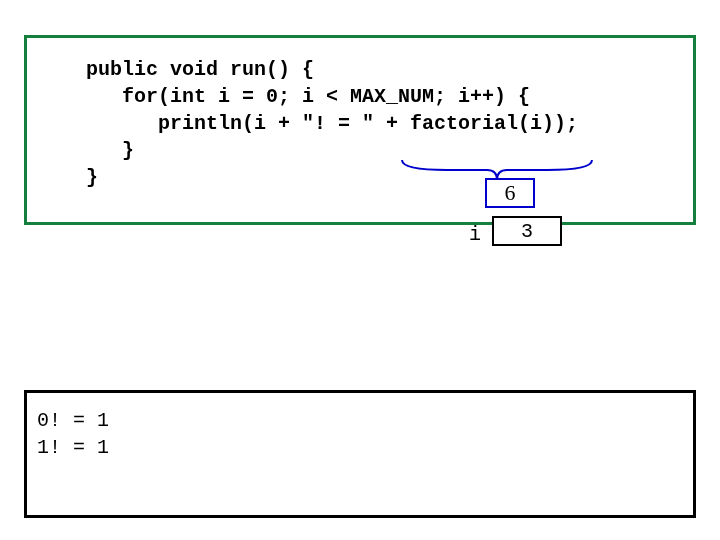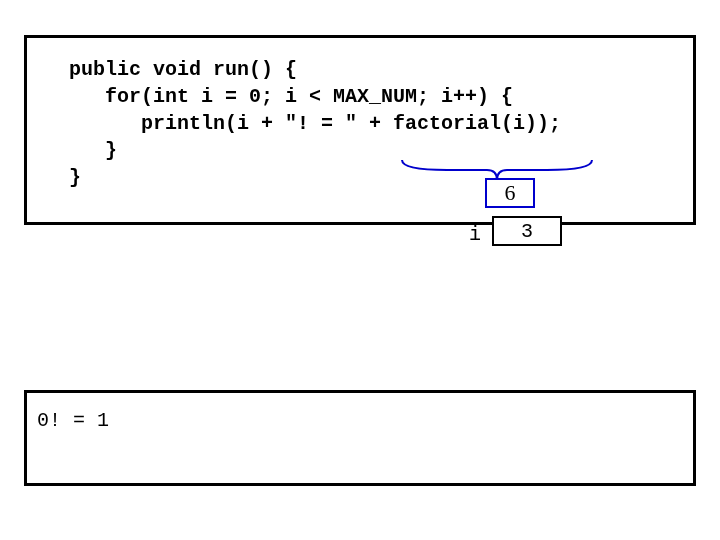--- a/index.html
+++ b/index.html
@@ -13,22 +13,22 @@
       background: white;
       font-family: "Courier New", monospace;
       position: relative;
     }
     .code-box {
       position: absolute;
       top: 35px;
       left: 24px;
       width: 672px;
       height: 190px;
-      border: 3px solid #000000;
-      padding: 18px 12px 12px 6px;
+      border: 3px solid #15803d;
+      padding: 18px 12px 12px 23px;
     }
     .code-line {
       font-family: "Courier New", monospace;
       font-weight: bold;
       font-size: 20px;
       line-height: 27px;
       white-space: pre;
       color: black;
     }
     .brace-container {
@@ -75,21 +75,21 @@
       align-items: center;
       justify-content: center;
       font-family: "Courier New", monospace;
       font-size: 20px;
     }
     .output-box {
       position: absolute;
       top: 390px;
       left: 24px;
       width: 672px;
-      height: 96px;
+      height: 128px;
       border: 3px solid black;
       padding: 14px 10px;
     }
     .output-line {
       font-family: "Courier New", monospace;
       font-size: 20px;
       line-height: 27px;
       white-space: pre;
     }
   </style>
@@ -115,13 +115,14 @@
 
   <div class="var-label">i</div>
 
   <div class="value-box-black">
     <span>3</span>
   </div>
 </div>
 
 <div class="output-box">
   <div class="output-line">0! = 1</div>
+  <div class="output-line">1! = 1</div>
 </div>
 
 </body></html>

